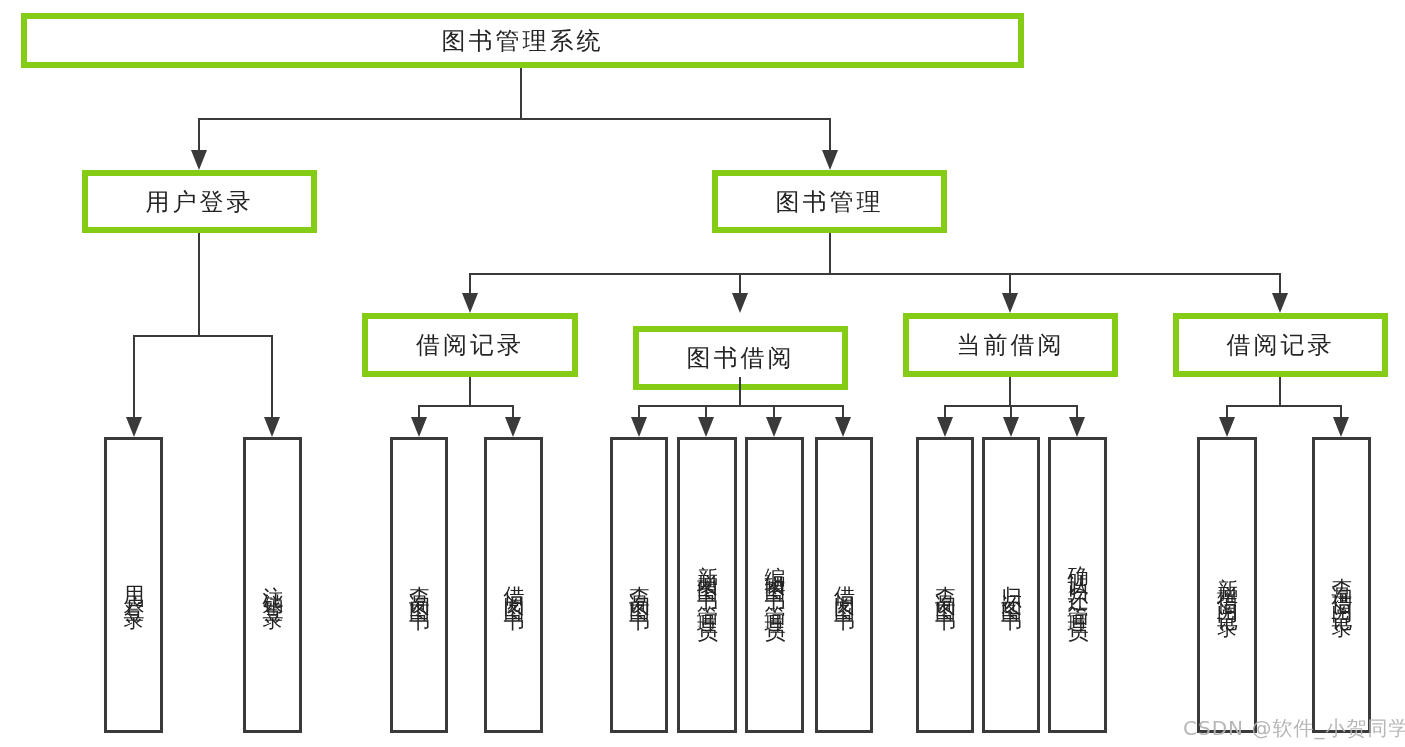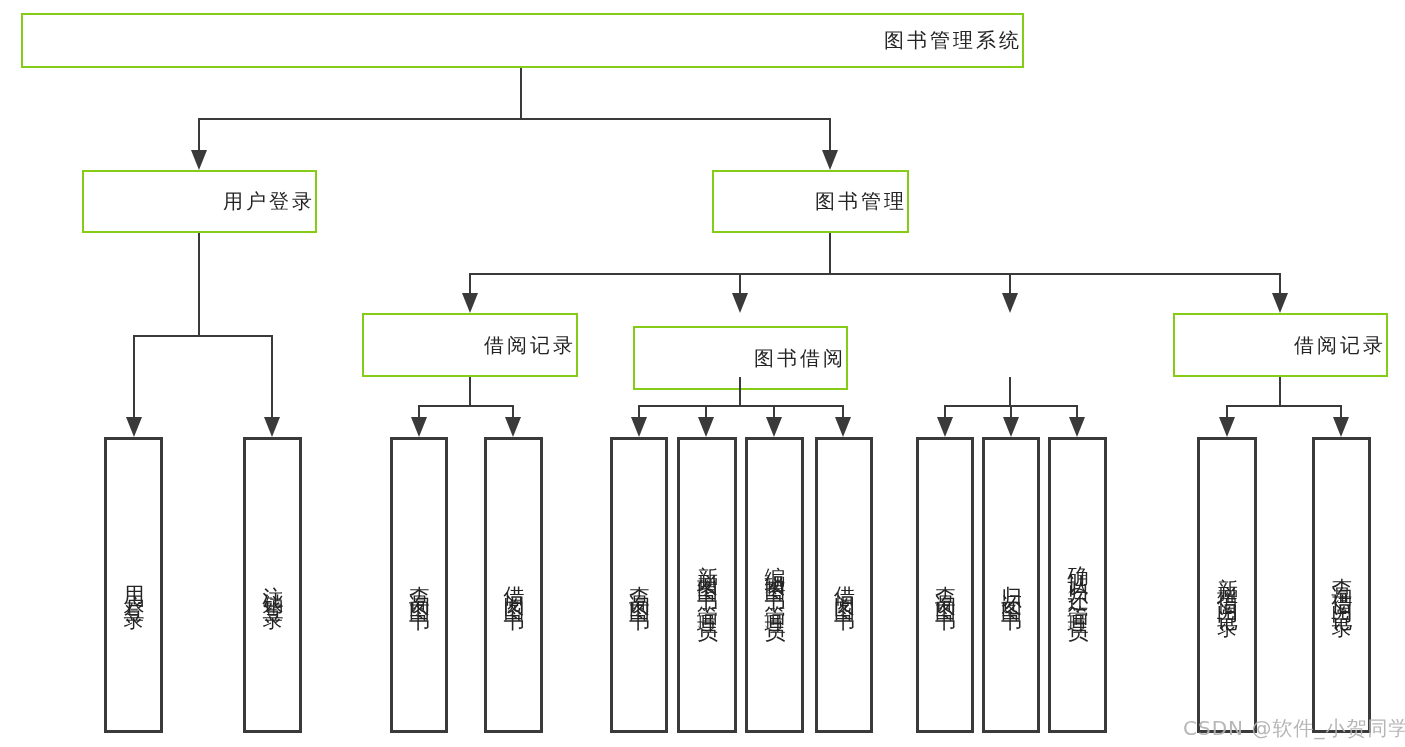--- a/index.html
+++ b/index.html
@@ -7,27 +7,27 @@
     position: relative;
     width: 1405px;
     height: 747px;
     background: #ffffff;
     font-family: "DejaVu Sans", "Liberation Sans", sans-serif;
     overflow: hidden;
   }
   .node {
     position: absolute;
     box-sizing: border-box;
-    border: 2px solid #84cc16;
+    border: 6px solid #84cc16;
     background: #ffffff;
     display: flex;
     align-items: center;
-    justify-content: flex-end;
+    justify-content: center;
     color: #242424;
-    font-size: 20px;
+    font-size: 24px;
     letter-spacing: 3px;
     white-space: nowrap;
   }
   .vnode {
     position: absolute;
     box-sizing: border-box;
     border: 3px solid #3a3a3a;
     background: #ffffff;
     display: flex;
     align-items: center;
@@ -77,21 +77,21 @@
   <div class="vline" style="left:520px; top:68px; height:51px;"></div>
   <div class="hline" style="left:198px; top:118px; width:633px;"></div>
   <div class="vline" style="left:198px; top:118px; height:34px;"></div>
   <div class="arrow" style="left:191px; top:150px;"></div>
   <div class="vline" style="left:829px; top:118px; height:34px;"></div>
   <div class="arrow" style="left:822px; top:150px;"></div>
 
   <div class="node" style="left:82px; top:170px; width:235px; height:63px;">
     <span>用户登录</span>
   </div>
-  <div class="node" style="left:712px; top:170px; width:197px; height:63px;">
+  <div class="node" style="left:712px; top:170px; width:235px; height:63px;">
     <span>图书管理</span>
   </div>
 
   <div class="vline" style="left:198px; top:233px; height:102px;"></div>
   <div class="hline" style="left:133px; top:335px; width:140px;"></div>
   <div class="vline" style="left:133px; top:335px; height:84px;"></div>
   <div class="arrow" style="left:126px; top:417px;"></div>
   <div class="vline" style="left:271px; top:335px; height:84px;"></div>
   <div class="arrow" style="left:264px; top:417px;"></div>
 
@@ -105,20 +105,23 @@
   <div class="arrow" style="left:1002px; top:293px;"></div>
   <div class="vline" style="left:1279px; top:273px; height:22px;"></div>
   <div class="arrow" style="left:1272px; top:293px;"></div>
 
   <div class="node" style="left:362px; top:313px; width:216px; height:64px;">
     <span>借阅记录</span>
   </div>
   <div class="node" style="left:633px; top:326px; width:215px; height:64px;">
     <span>图书借阅</span>
   </div>
+  <div class="node" style="left:903px; top:313px; width:215px; height:64px;">
+    <span>当前借阅</span>
+  </div>
   <div class="node" style="left:1173px; top:313px; width:215px; height:64px;">
     <span>借阅记录</span>
   </div>
 
   <div class="vline" style="left:469px; top:377px; height:28px;"></div>
   <div class="hline" style="left:418px; top:405px; width:96px;"></div>
   <div class="vline" style="left:418px; top:405px; height:14px;"></div>
   <div class="arrow" style="left:411px; top:417px;"></div>
   <div class="vline" style="left:512px; top:405px; height:14px;"></div>
   <div class="arrow" style="left:505px; top:417px;"></div>

